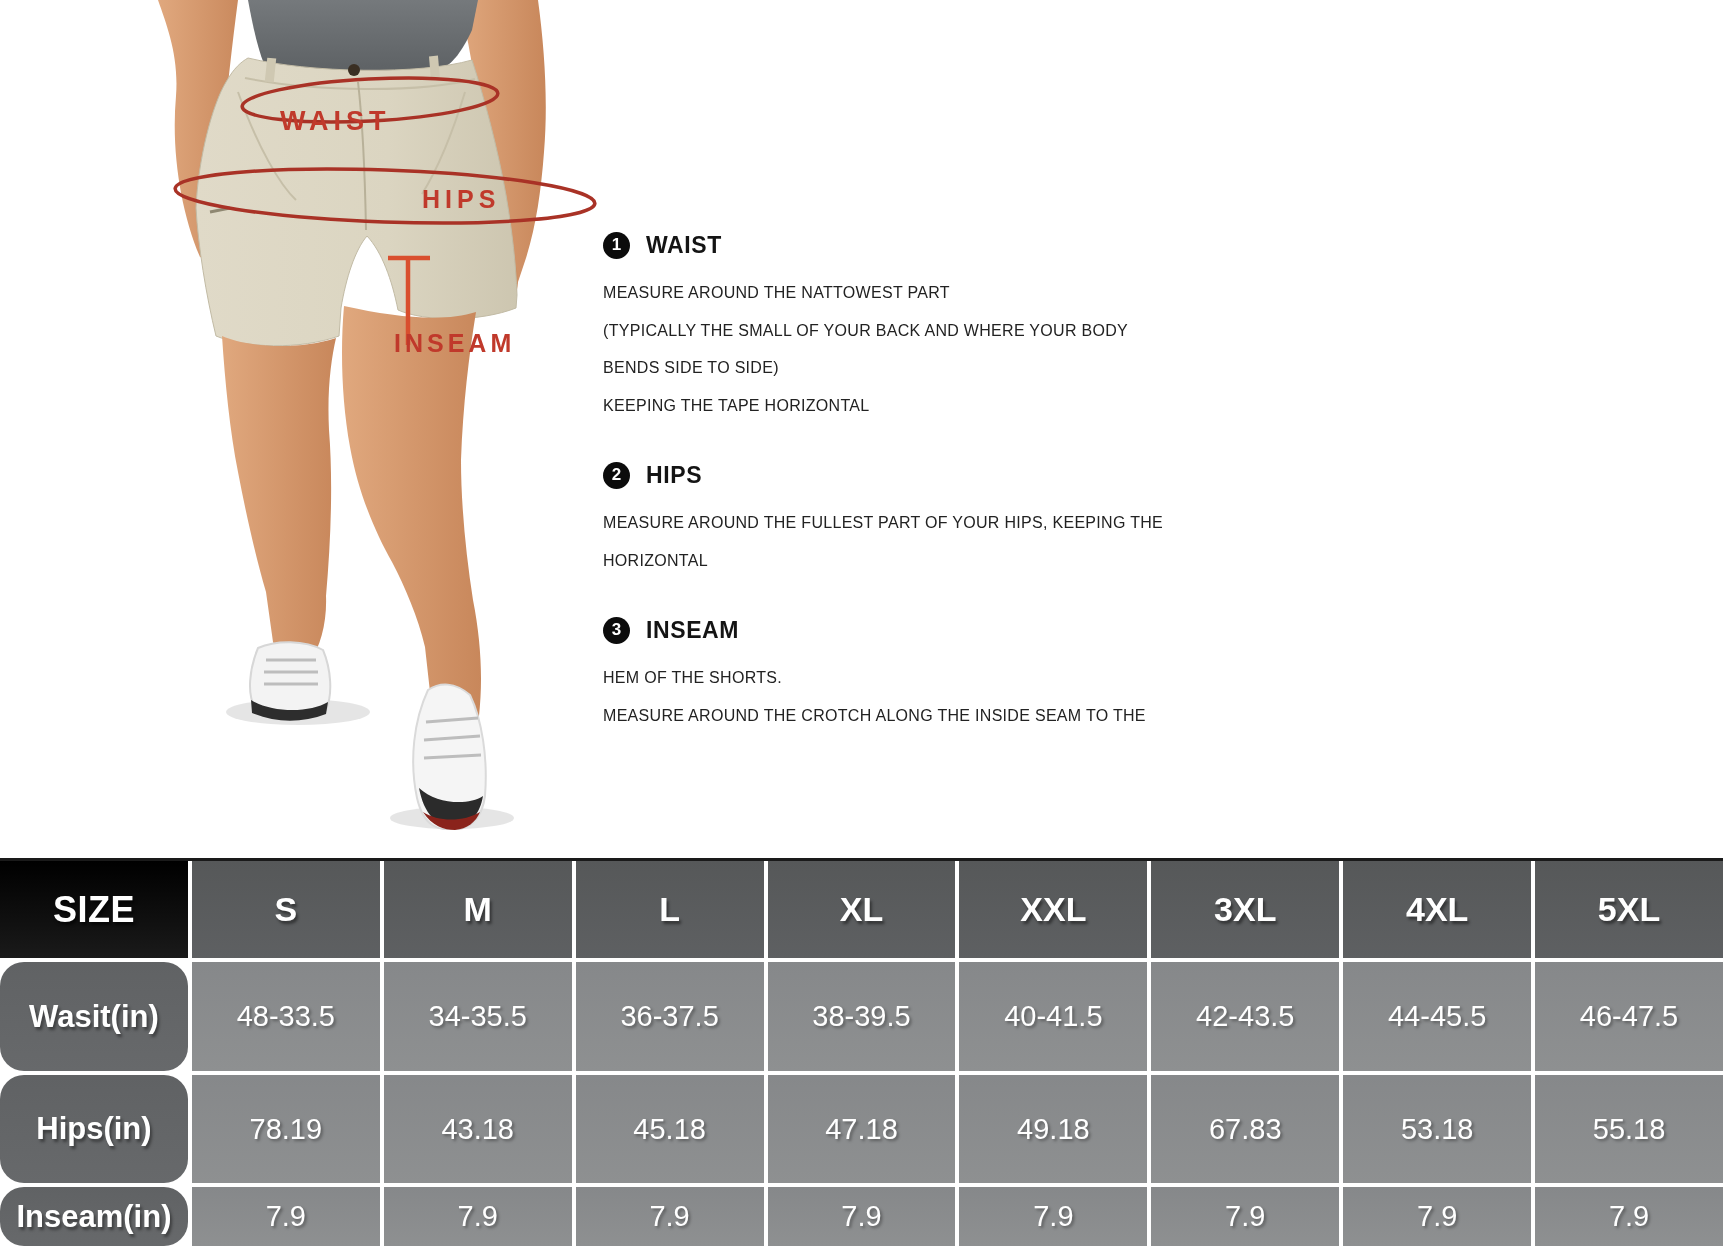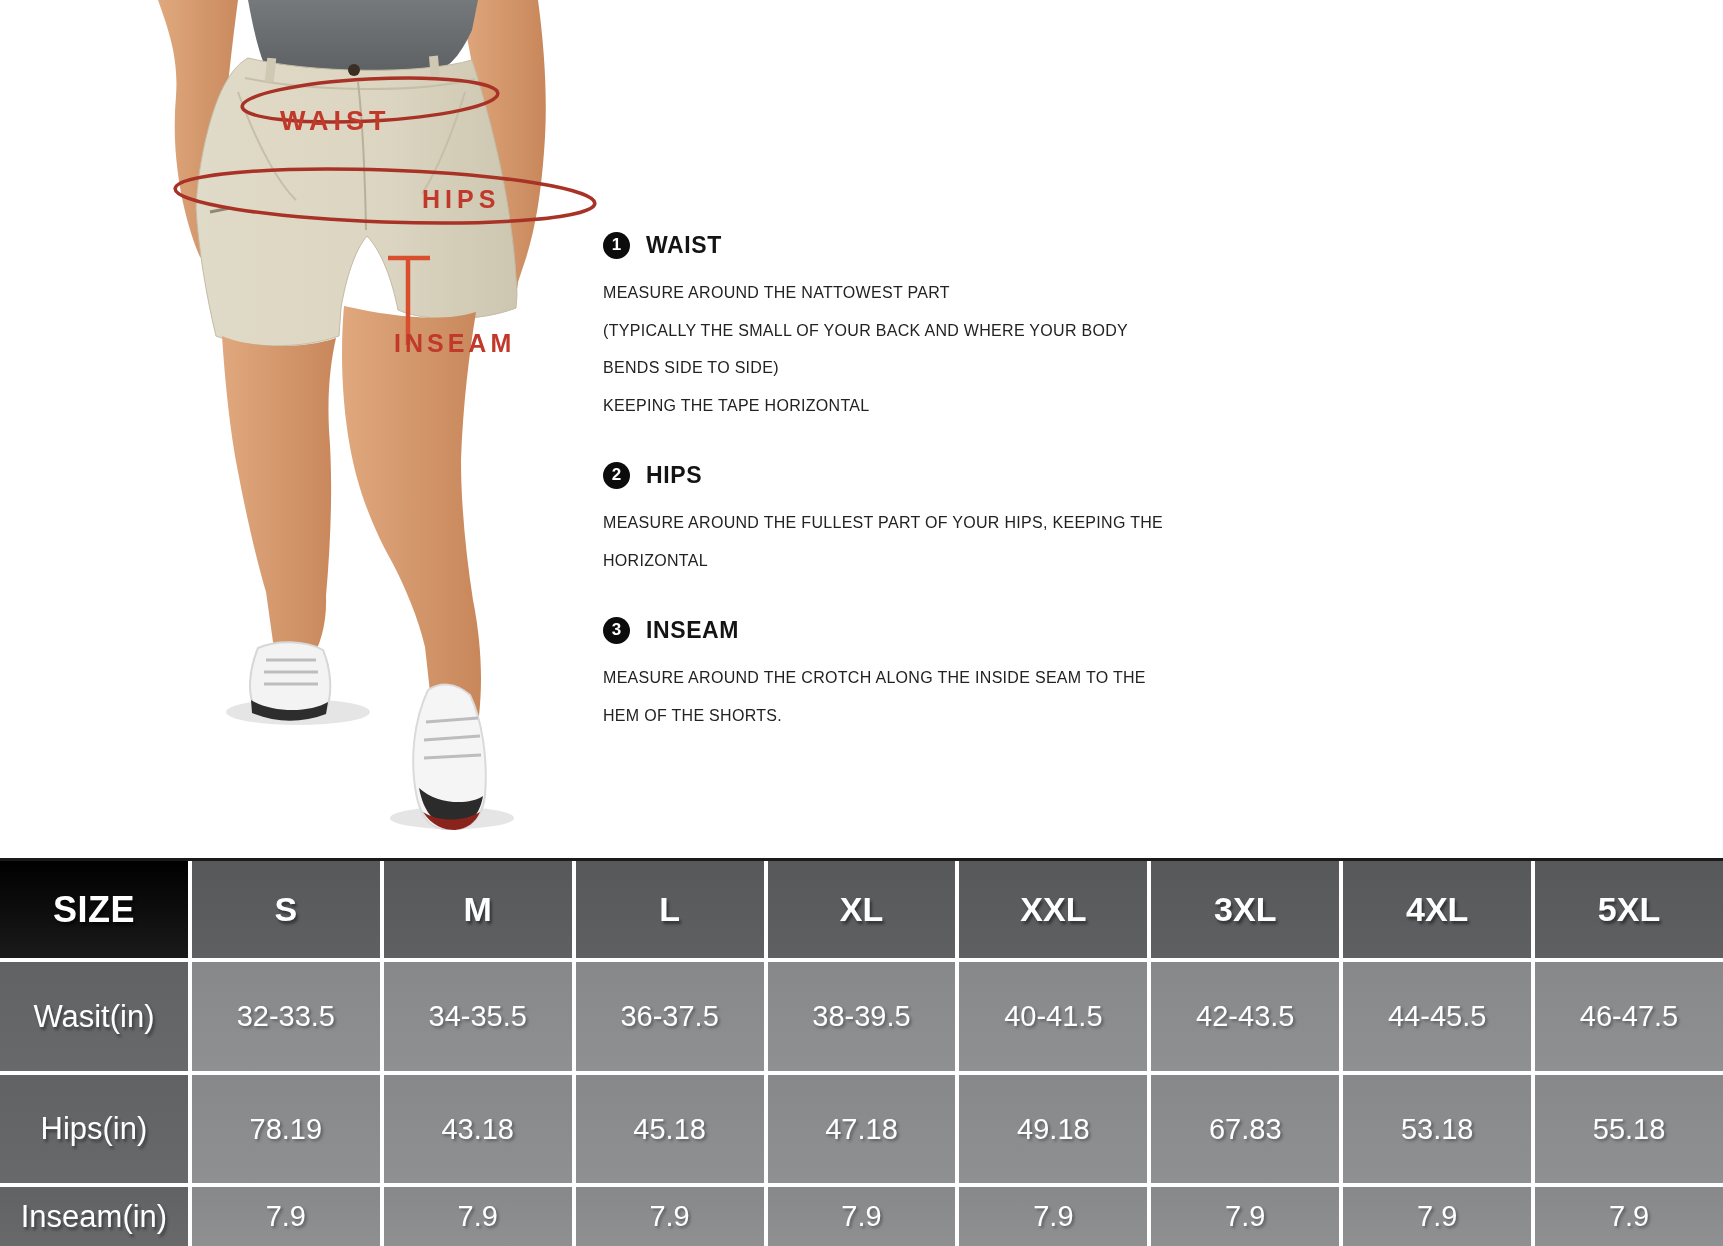--- a/index.html
+++ b/index.html
@@ -59,22 +59,23 @@
     font-size:34px;font-weight:bold;
     text-shadow:2px 3px 3px rgba(0,0,0,.45);
   }
   .cell.size-head{
     background:linear-gradient(#000000,#1a1a1a);
     font-size:36px;font-weight:bold;letter-spacing:.5px;
     text-shadow:2px 3px 3px rgba(0,0,0,.6);
   }
   .cell.rowlabel{
     background:linear-gradient(#606264,#67696b);
-    font-size:31px;font-weight:400;
+    font-size:31px;font-weight:700;
     text-shadow:2px 3px 3px rgba(0,0,0,.4);
+    border-radius:24px;
   }
   .cell.value{
     background:linear-gradient(#86888a,#8e9091);
     font-size:29px;font-weight:400;
     text-shadow:2px 2px 3px rgba(0,0,0,.35);
   }
 
   
   .anno-text{
     font-family:"Liberation Sans", sans-serif;
@@ -165,38 +166,38 @@
         <span class="heading">HIPS</span>
       </div>
       <div class="line">MEASURE AROUND THE FULLEST PART OF YOUR HIPS, KEEPING THE</div>
       <div class="line">HORIZONTAL</div>
     </div>
     <div class="section">
       <div class="heading-row">
         <span class="bullet">3</span>
         <span class="heading">INSEAM</span>
       </div>
+      <div class="line">HEM OF THE SHORTS.</div>
       <div class="line">MEASURE AROUND THE CROTCH ALONG THE INSIDE SEAM TO THE</div>
-      <div class="line">HEM OF THE SHORTS.</div>
     </div>
   </div>
 
 <div class="size-table">
   <div class="grid" id="sizeGrid">
       <div class="cell size-head">SIZE</div>
       <div class="cell head">S</div>
       <div class="cell head">M</div>
       <div class="cell head">L</div>
       <div class="cell head">XL</div>
       <div class="cell head">XXL</div>
       <div class="cell head">3XL</div>
       <div class="cell head">4XL</div>
       <div class="cell head">5XL</div>
       <div class="cell rowlabel">Wasit(in)</div>
-      <div class="cell value">32-33.5</div>
+      <div class="cell value">48-33.5</div>
       <div class="cell value">34-35.5</div>
       <div class="cell value">36-37.5</div>
       <div class="cell value">38-39.5</div>
       <div class="cell value">40-41.5</div>
       <div class="cell value">42-43.5</div>
       <div class="cell value">44-45.5</div>
       <div class="cell value">46-47.5</div>
       <div class="cell rowlabel">Hips(in)</div>
       <div class="cell value">78.19</div>
       <div class="cell value">43.18</div>

